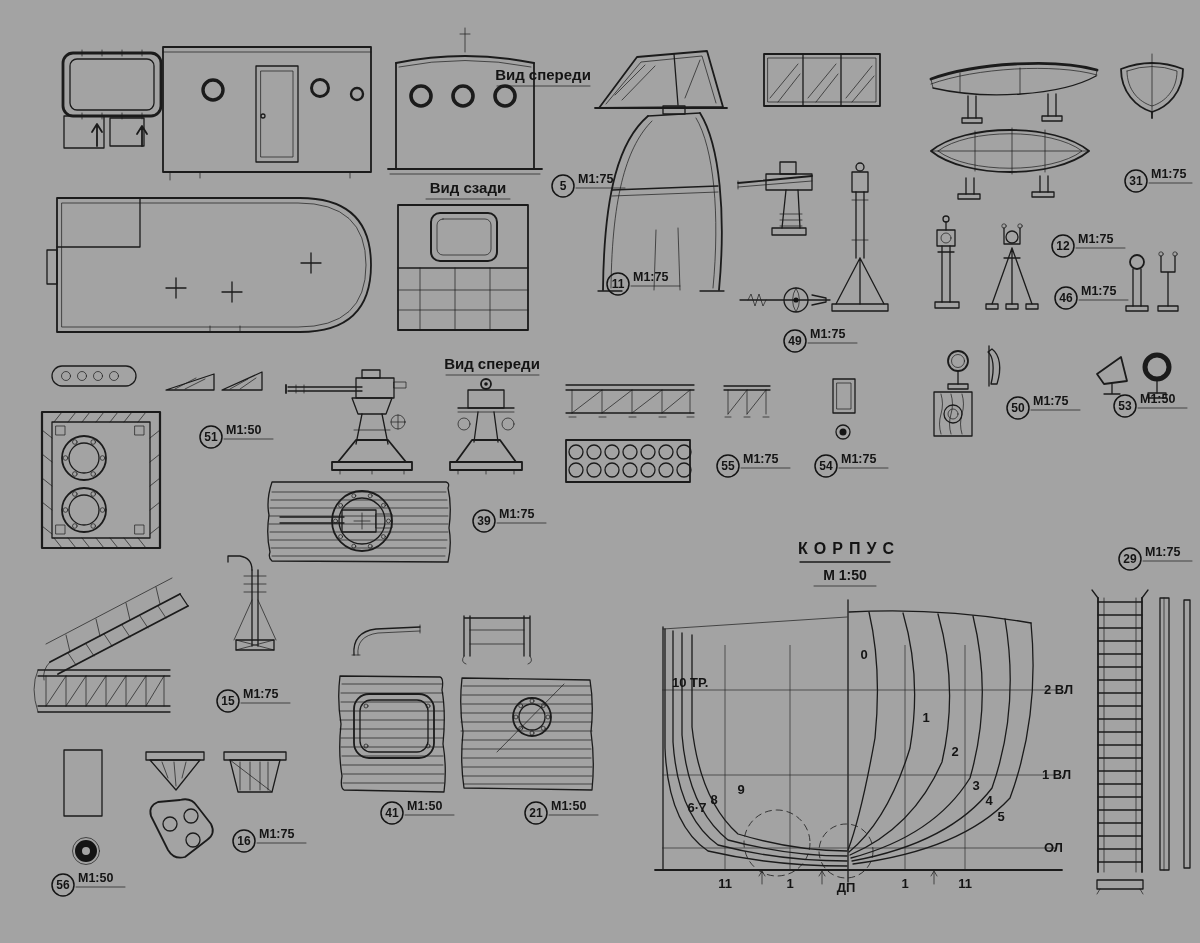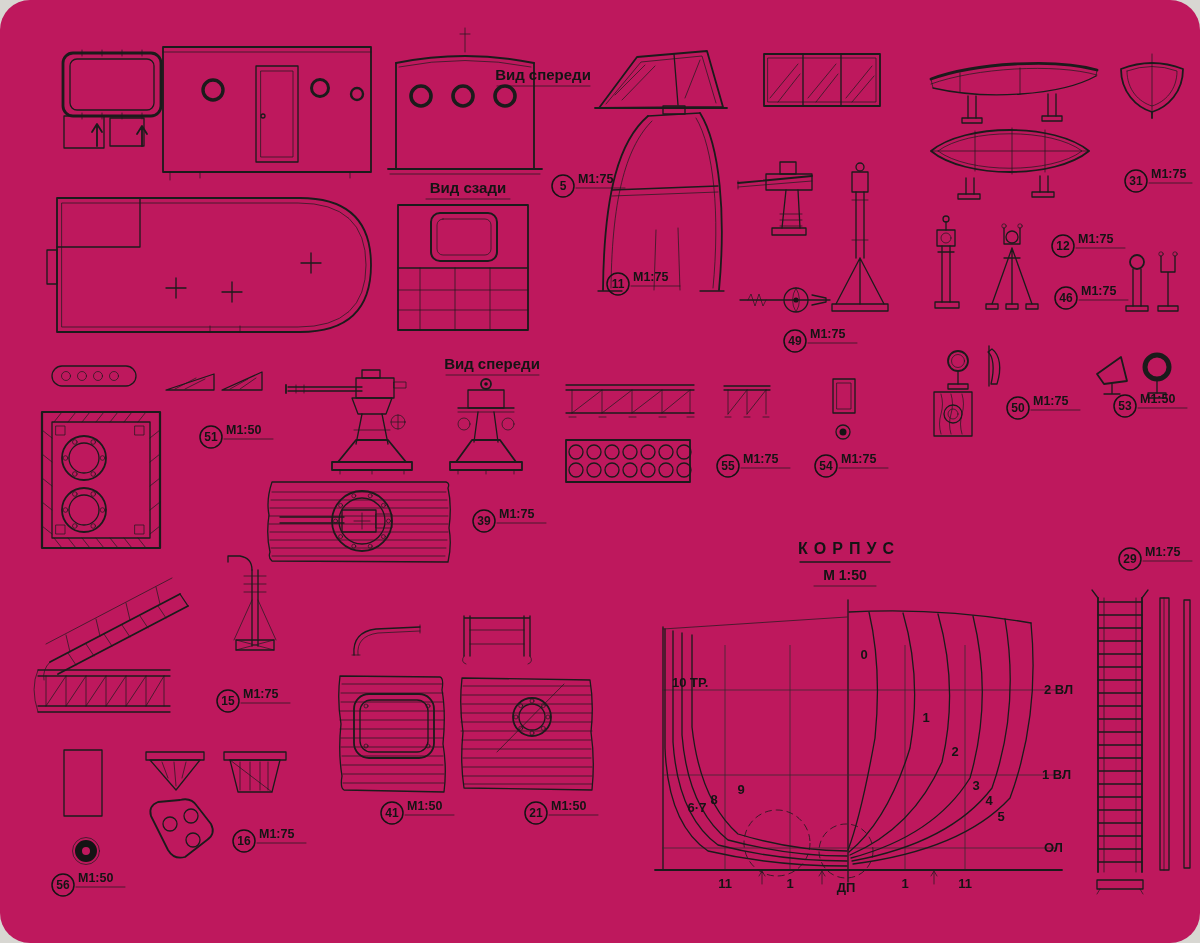--- a/index.html
+++ b/index.html
@@ -1,17 +1,17 @@
 <!DOCTYPE html>
 <html><head>
 <meta charset="utf-8">
 <style>
   html,body{margin:0;padding:0;background:#d8d7d2;}
-  .stage{position:relative;width:1200px;height:943px;background:#be185d;overflow:hidden;
-         font-family:"Liberation Sans",sans-serif;border-radius:30px;}
+  .stage{position:relative;width:1200px;height:943px;background:#a3a3a3;overflow:hidden;
+         font-family:"Liberation Sans",sans-serif;}
   svg{display:block}
   .ln{stroke:#1b1b1b;fill:none;stroke-width:1.3;stroke-linecap:round;stroke-linejoin:round}
   .tn{stroke-width:.7}
   .md{stroke-width:1.8}
   .tk{stroke-width:2.8}
   .grid{stroke:#2b2b2b;stroke-width:.7;fill:none}
   .dash{stroke:#1b1b1b;fill:none;stroke-width:.8;stroke-dasharray:7 4}
   .solid{fill:#141414;stroke:none}
   .pc{stroke:#141414;fill:none;stroke-width:1.5}
   text{fill:#141414}

